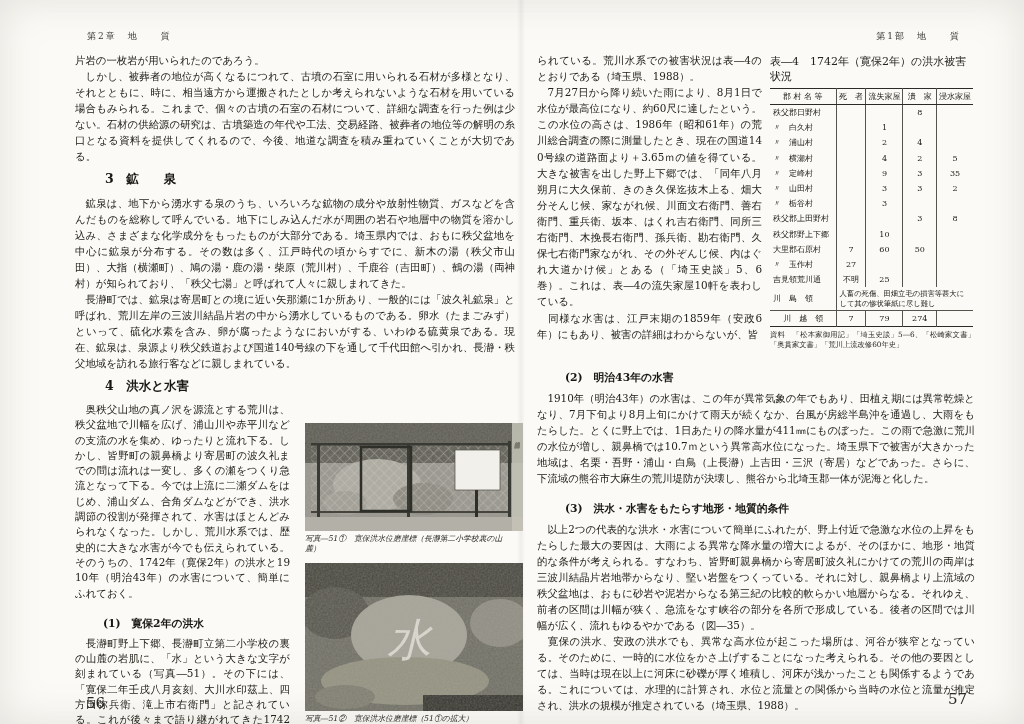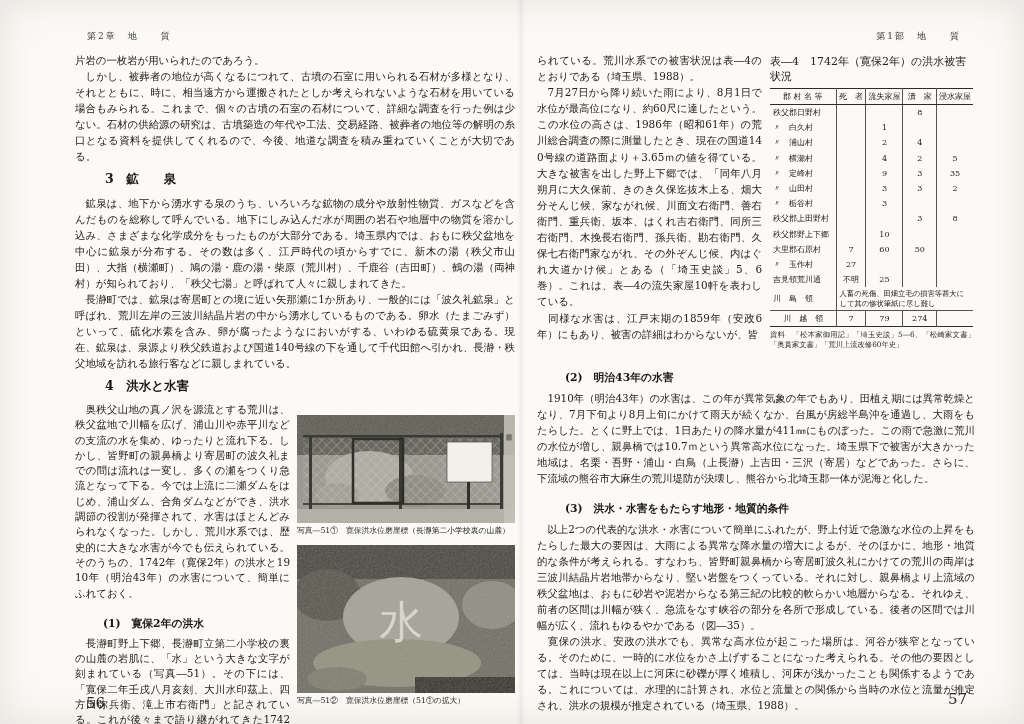--- a/index.html
+++ b/index.html
@@ -23,21 +23,21 @@
     font-size:10.4px; line-height:16px; text-align:justify; margin:0;
     word-break:break-all; color:#222019;
   }
   .sec-head { font-size:12.5px; font-weight:bold; margin:7px 0 7px 30px; color:#181713; }
   .sub-head { font-size:10.8px; font-weight:bold; margin:16px 0 5px 28px; color:#181713; }
   
   .cols { display:flex; gap:7px; margin-top:5px; }
   .col-text { width:215px; }
   .col-text p.body { line-height:15.3px; }
   .col-photos { width:218px; padding-top:13px; }
-  figure { margin:0; }
+  figure { margin:8px;font-style:italic; }
   figure + figure { margin-top:9px; }
   .photo { display:block; width:218px; }
   figcaption { font-size:7.8px; line-height:1.3; margin-top:3px; color:#2a2925; }
   
   .top-cols { display:flex; gap:8px; }
   .r-col-text { width:225px; }
   .r-col-text p.body { line-height:16.1px; }
   .r-table-wrap { width:205px; }
   .tbl-caption { font-size:11px; margin:2px 0 4px 0; color:#24231f; }
   table.flood { border-collapse:collapse; width:203px; font-size:8px; color:#222019;

